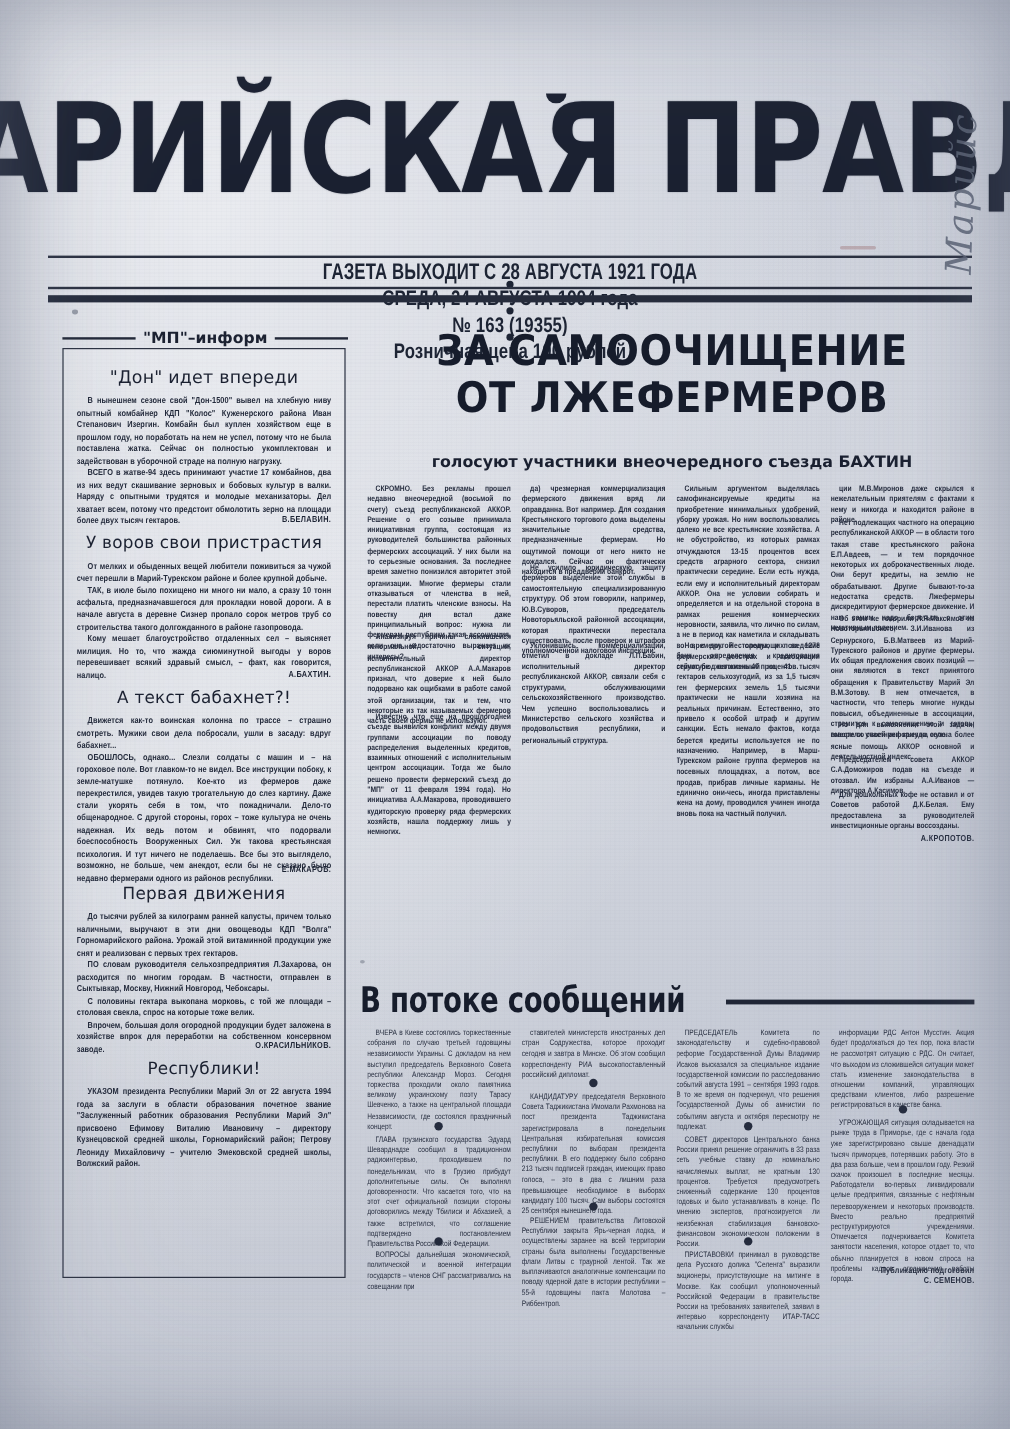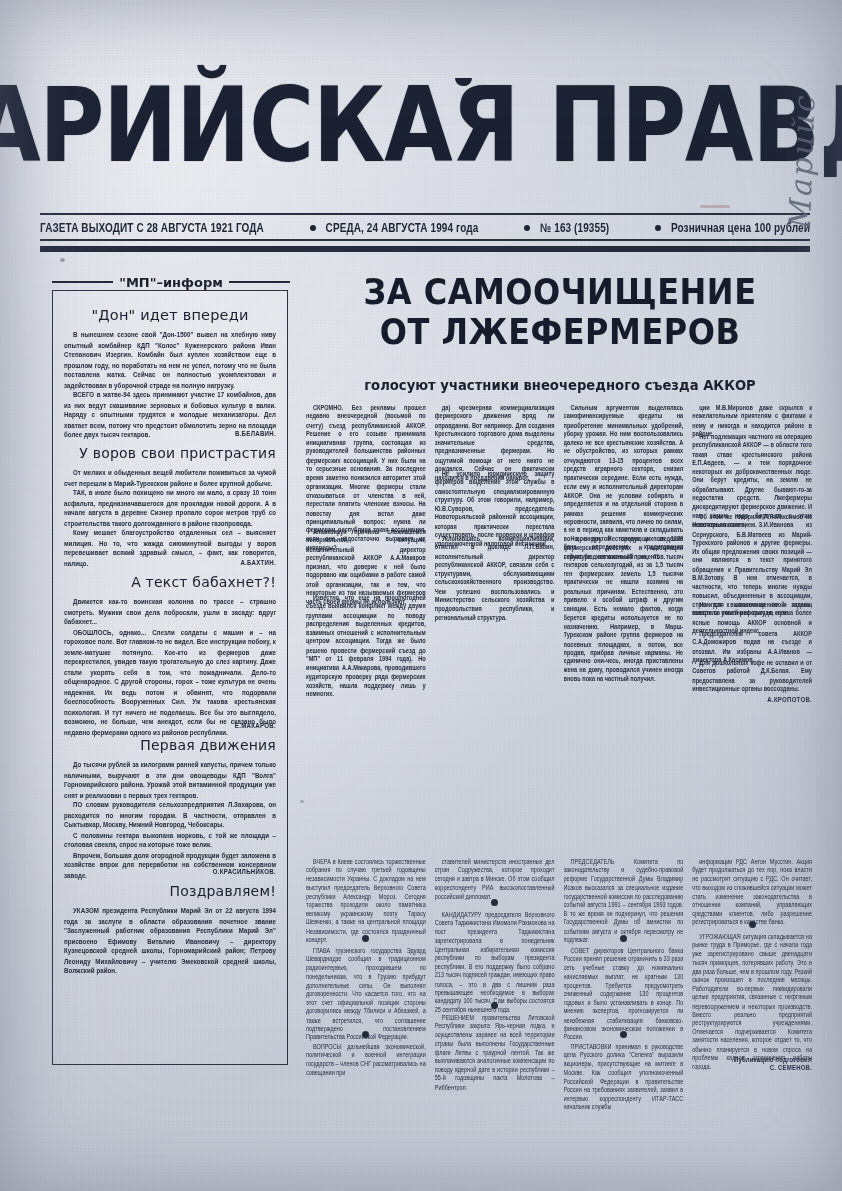--- a/index.html
+++ b/index.html
@@ -53,22 +53,23 @@
   }
 
   .rule{position:absolute;background:#2a3040;}
   .rule-top{left:40px;top:213px;width:770px;height:2px;}
   .rule-bot{left:40px;top:239px;width:770px;height:2px;}
   .rule-thick{left:40px;top:246px;width:770px;height:6px;background:#262c3c;}
 
   .infobar{
     position:absolute;left:40px;top:218px;width:770px;height:19px;
     display:flex;align-items:center;
-    font-size:10px;font-weight:bold;color:#1d2434;
+    font-size:14px;font-weight:bold;color:#1d2434;
     letter-spacing:.1px;
+    flex-direction:column;
   }
   .infobar .seg{white-space:nowrap;}
   .infobar .seg.s1{transform:scaleY(1.35);transform-origin:left center;}
   .infobar .seg.s2,.infobar .seg.s3,.infobar .seg.s4{transform:scaleY(1.25);transform-origin:left center;}
   .dot{
     width:6px;height:6px;border-radius:50%;background:#1d2434;
     margin:0 10px;flex:none;
   }
   .sp{flex:1 1 auto;}
 
@@ -88,21 +89,21 @@
     background:linear-gradient(180deg,rgba(255,255,255,.16),rgba(255,255,255,0));
     box-sizing:border-box;
     padding:10px 11px 6px 11px;
     overflow:hidden;
   }
   .sb-title{
     font-family:"DejaVu Sans", sans-serif;
     font-size:14.5px;font-weight:normal;color:#1a2030;
     text-align:center;margin:6px 0 7px 0;letter-spacing:.2px;
   }
-  .sb-title.t2{font-size:14px;text-align:right;}
+  .sb-title.t2{font-size:14px;}
   .sb-body{
     font-size:6.15px;line-height:8.5px;color:#232a3b;
     text-align:justify;font-weight:bold;
     letter-spacing:.05px;
     transform:scaleY(1.18);transform-origin:top left;
     margin-bottom:3px;
   }
   .sb-body p{margin:0 0 0 0;text-indent:9px;}
   .sb-sign{
     font-size:6.1px;font-weight:bold;color:#1d2434;text-align:right;
@@ -250,31 +251,31 @@
       </div>
       <div class="sb-sign">Е.МАКАРОВ.</div>
       <div class="sb-title t2">Первая движения</div>
       <div class="sb-body">
         <p>До тысячи рублей за килограмм ранней капусты, причем только наличными, выручают в эти дни овощеводы КДП "Волга" Горномарийского района. Урожай этой витаминной продукции уже снят и реализован с первых трех гектаров.</p>
         <p>ПО словам руководителя сельхозпредприятия Л.Захарова, он расходится по многим городам. В частности, отправлен в Сыктывкар, Москву, Нижний Новгород, Чебоксары.</p>
         <p>С половины гектара выкопана морковь, с той же площади – столовая свекла, спрос на которые тоже велик.</p>
         <p>Впрочем, большая доля огородной продукции будет заложена в хозяйстве впрок для переработки на собственном консервном заводе.</p>
       </div>
       <div class="sb-sign">О.КРАСИЛЬНИКОВ.</div>
-      <div class="sb-title t2">Поздравляем!</div>
+      <div class="sb-title t2">Республики!</div>
       <div class="sb-body">
         <p>УКАЗОМ президента Республики Марий Эл от 22 августа 1994 года за заслуги в области образования почетное звание "Заслуженный работник образования Республики Марий Эл" присвоено Ефимову Виталию Ивановичу – директору Кузнецовской средней школы, Горномарийский район; Петрову Леониду Михайловичу – учителю Эмековской средней школы, Волжский район.</p>
       </div>
     </div>
 
   <div class="lead-head">
     <div>ЗА САМООЧИЩЕНИЕ</div>
     <div>ОТ ЛЖЕФЕРМЕРОВ</div>
   </div>
-  <div class="lead-sub">голосуют участники внеочередного съезда АККОР</div>
+  <div class="lead-sub">голосуют участники внеочередного съезда БАХТИН</div>
 
   <div class="maincols" id="maincols">
       <div class="mcol">
         <p>СКРОМНО. Без рекламы прошел недавно внеочередной (восьмой по счету) съезд республиканской АККОР. Решение о его созыве принимала инициативная группа, состоящая из руководителей большинства районных фермерских ассоциаций. У них были на то серьезные основания. За последнее время заметно понизился авторитет этой организации. Многие фермеры стали отказываться от членства в ней, перестали платить членские взносы. На повестку дня встал даже принципиальный вопрос: нужна ли фермерам республики такая ассоциация, если она недостаточно выражает их интересы?</p>
         <p>Анализируя причины сложившейся ненормальной ситуации, исполнительный директор республиканской АККОР А.А.Макаров признал, что доверие к ней было подорвано как ощибками в работе самой этой организации, так и тем, что некоторые из так называемых фермеров часть своей фермы не используют.</p>
         <p>Известно, что еще на прошлогодней съезде выявился конфликт между двумя группами ассоциации по поводу распределения выделенных кредитов, взаимных отношений с исполнительным центром ассоциации. Тогда же было решено провести фермерский съезд до "МП" от 11 февраля 1994 года). Но инициатива А.А.Макарова, проводившего кудиторскую проверку ряда фермерских хозяйств, нашла поддержку лишь у немногих.</p>
       </div>
       <div class="mcol">
         <p>да) чрезмерная коммерциализация фермерского движения вряд ли оправданна. Вот например. Для создания Крестьянского торгового дома выделены значительные средства, предназначенные фермерам. Но ощутимой помощи от него никто не дождался. Сейчас он фактически находится в преддверии банкрот.</p>
         <p>Не усилило юридическую защиту фермеров выделение этой службы в самостоятельную специализированную структуру. Об этом говорили, например, Ю.В.Суворов, председатель Новоторьяльской районной ассоциации, которая практически перестала существовать, после проверок и штрафов уполномоченной налоговой инспекции.</p>
@@ -288,20 +289,24 @@
         <p>ции М.В.Миронов даже скрылся к нежелательным приятелям с фактами к нему и никогда и находится районе в районе.</p>
         <p>Нет подлежащих частного на операцию республиканской АККОР — в области того такая ставе крестьянского района Е.П.Авдеев, — и тем порядочное некоторых их доброкачественных люде. Они берут кредиты, на землю не обрабатывают. Другие бывают-то-за недостатка средств. Лжефермеры дискредитируют фермерское движение. И нам самим надо бороться с этим негативным явлением.</p>
         <p>Об этом же говорили Л.Я.Максимов из Новоторьяльского, З.И.Иванова из Сернурского, Б.В.Матвеев из Марий-Турекского районов и другие фермеры. Их общая предложения своих позиций — они являются в текст принятого обращения к Правительству Марий Эл В.М.Зотову. В нем отмечается, в частности, что теперь многие нужды повысил, объединенные в ассоциации, стремится к самоочищению и готовы вместе со своей реформу на селе.</p>
         <p>Но для выполнения этой задачи, говорили участники съезда, нужна более ясные помощь АККОР основной и деятельностной индекс.</p>
         <p>Председателем совета АККОР С.А.Доможиров подав на съезде и отозвал. Им избраны А.А.Иванов — директора А.Касимов.</p>
         <p>Для дошкольных кофе не оставил и от Советов работой Д.К.Белая. Ему предоставлена за руководителей инвестиционные органы воссозданы.</p>
         <p class="sign">А.КРОПОТОВ.</p>
       </div>
     </div>
 
+  <div class="sec2-head">
+    <span class="sec2-label">В потоке сообщений</span>
+    <span class="sec2-rule"></span>
+  </div>
   <div class="briefcols" id="briefcols">
       <div class="bcol">
         <p>ВЧЕРА в Киеве состоялись торжественные собрания по случаю третьей годовщины независимости Украины. С докладом на нем выступил председатель Верховного Совета республики Александр Мороз. Сегодня торжества проходили около памятника великому украинскому поэту Тарасу Шевченко, а также на центральной площади Независимости, где состоялся праздничный концерт.</p>
         <div class="bsep"></div>
         <p>ГЛАВА грузинского государства Эдуард Шеварднадзе сообщил в традиционном радиоинтервью, проходившем по понедельникам, что в Грузию прибудут дополнительные силы. Он выполнял договоренности. Что касается того, что на этот счет официальной позиции стороны договорились между Тбилиси и Абхазией, а также встретился, что соглашение подтверждено постановлением Правительства Российской Федерации.</p>
         <div class="bsep"></div>
         <p>ВОПРОСЫ дальнейшая экономической, политической и военной интеграции государств – членов СНГ рассматривались на совещании при</p>
       </div>
       <div class="bcol">
         <p>ставителей министерств иностранных дел стран Содружества, которое проходит сегодня и завтра в Минске. Об этом сообщил корреспонденту РИА высокопоставленный российский дипломат.</p>

